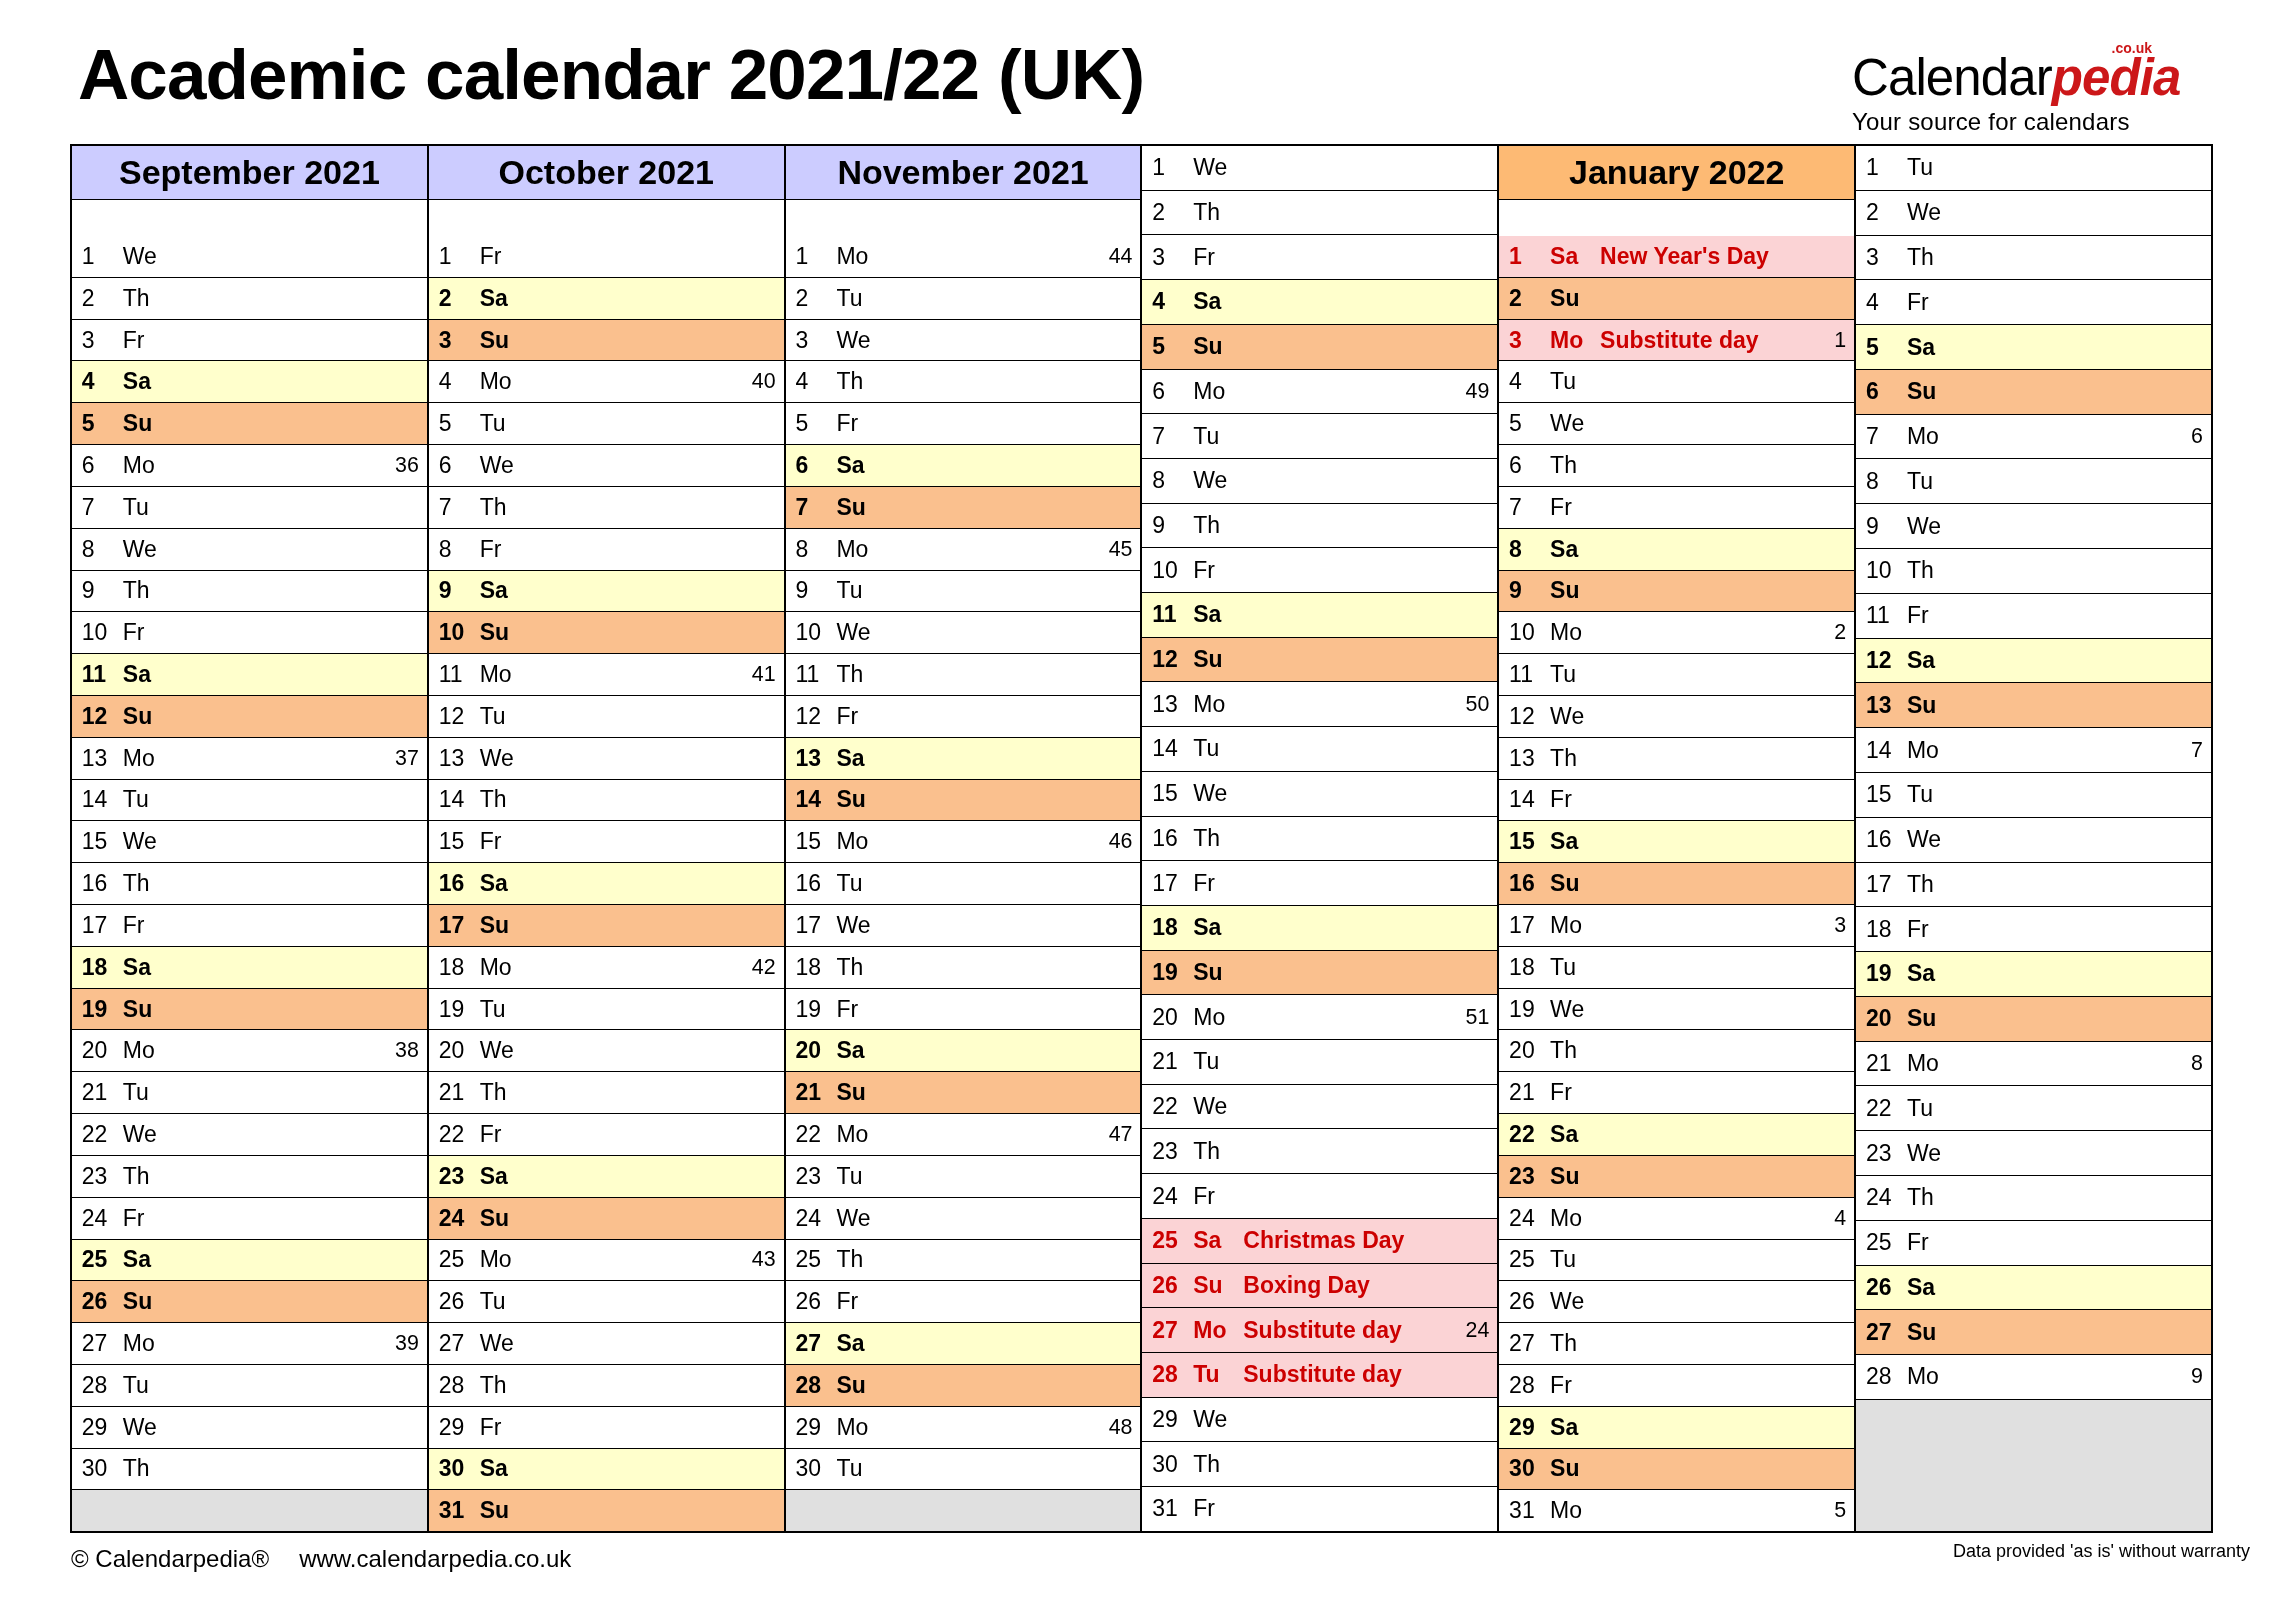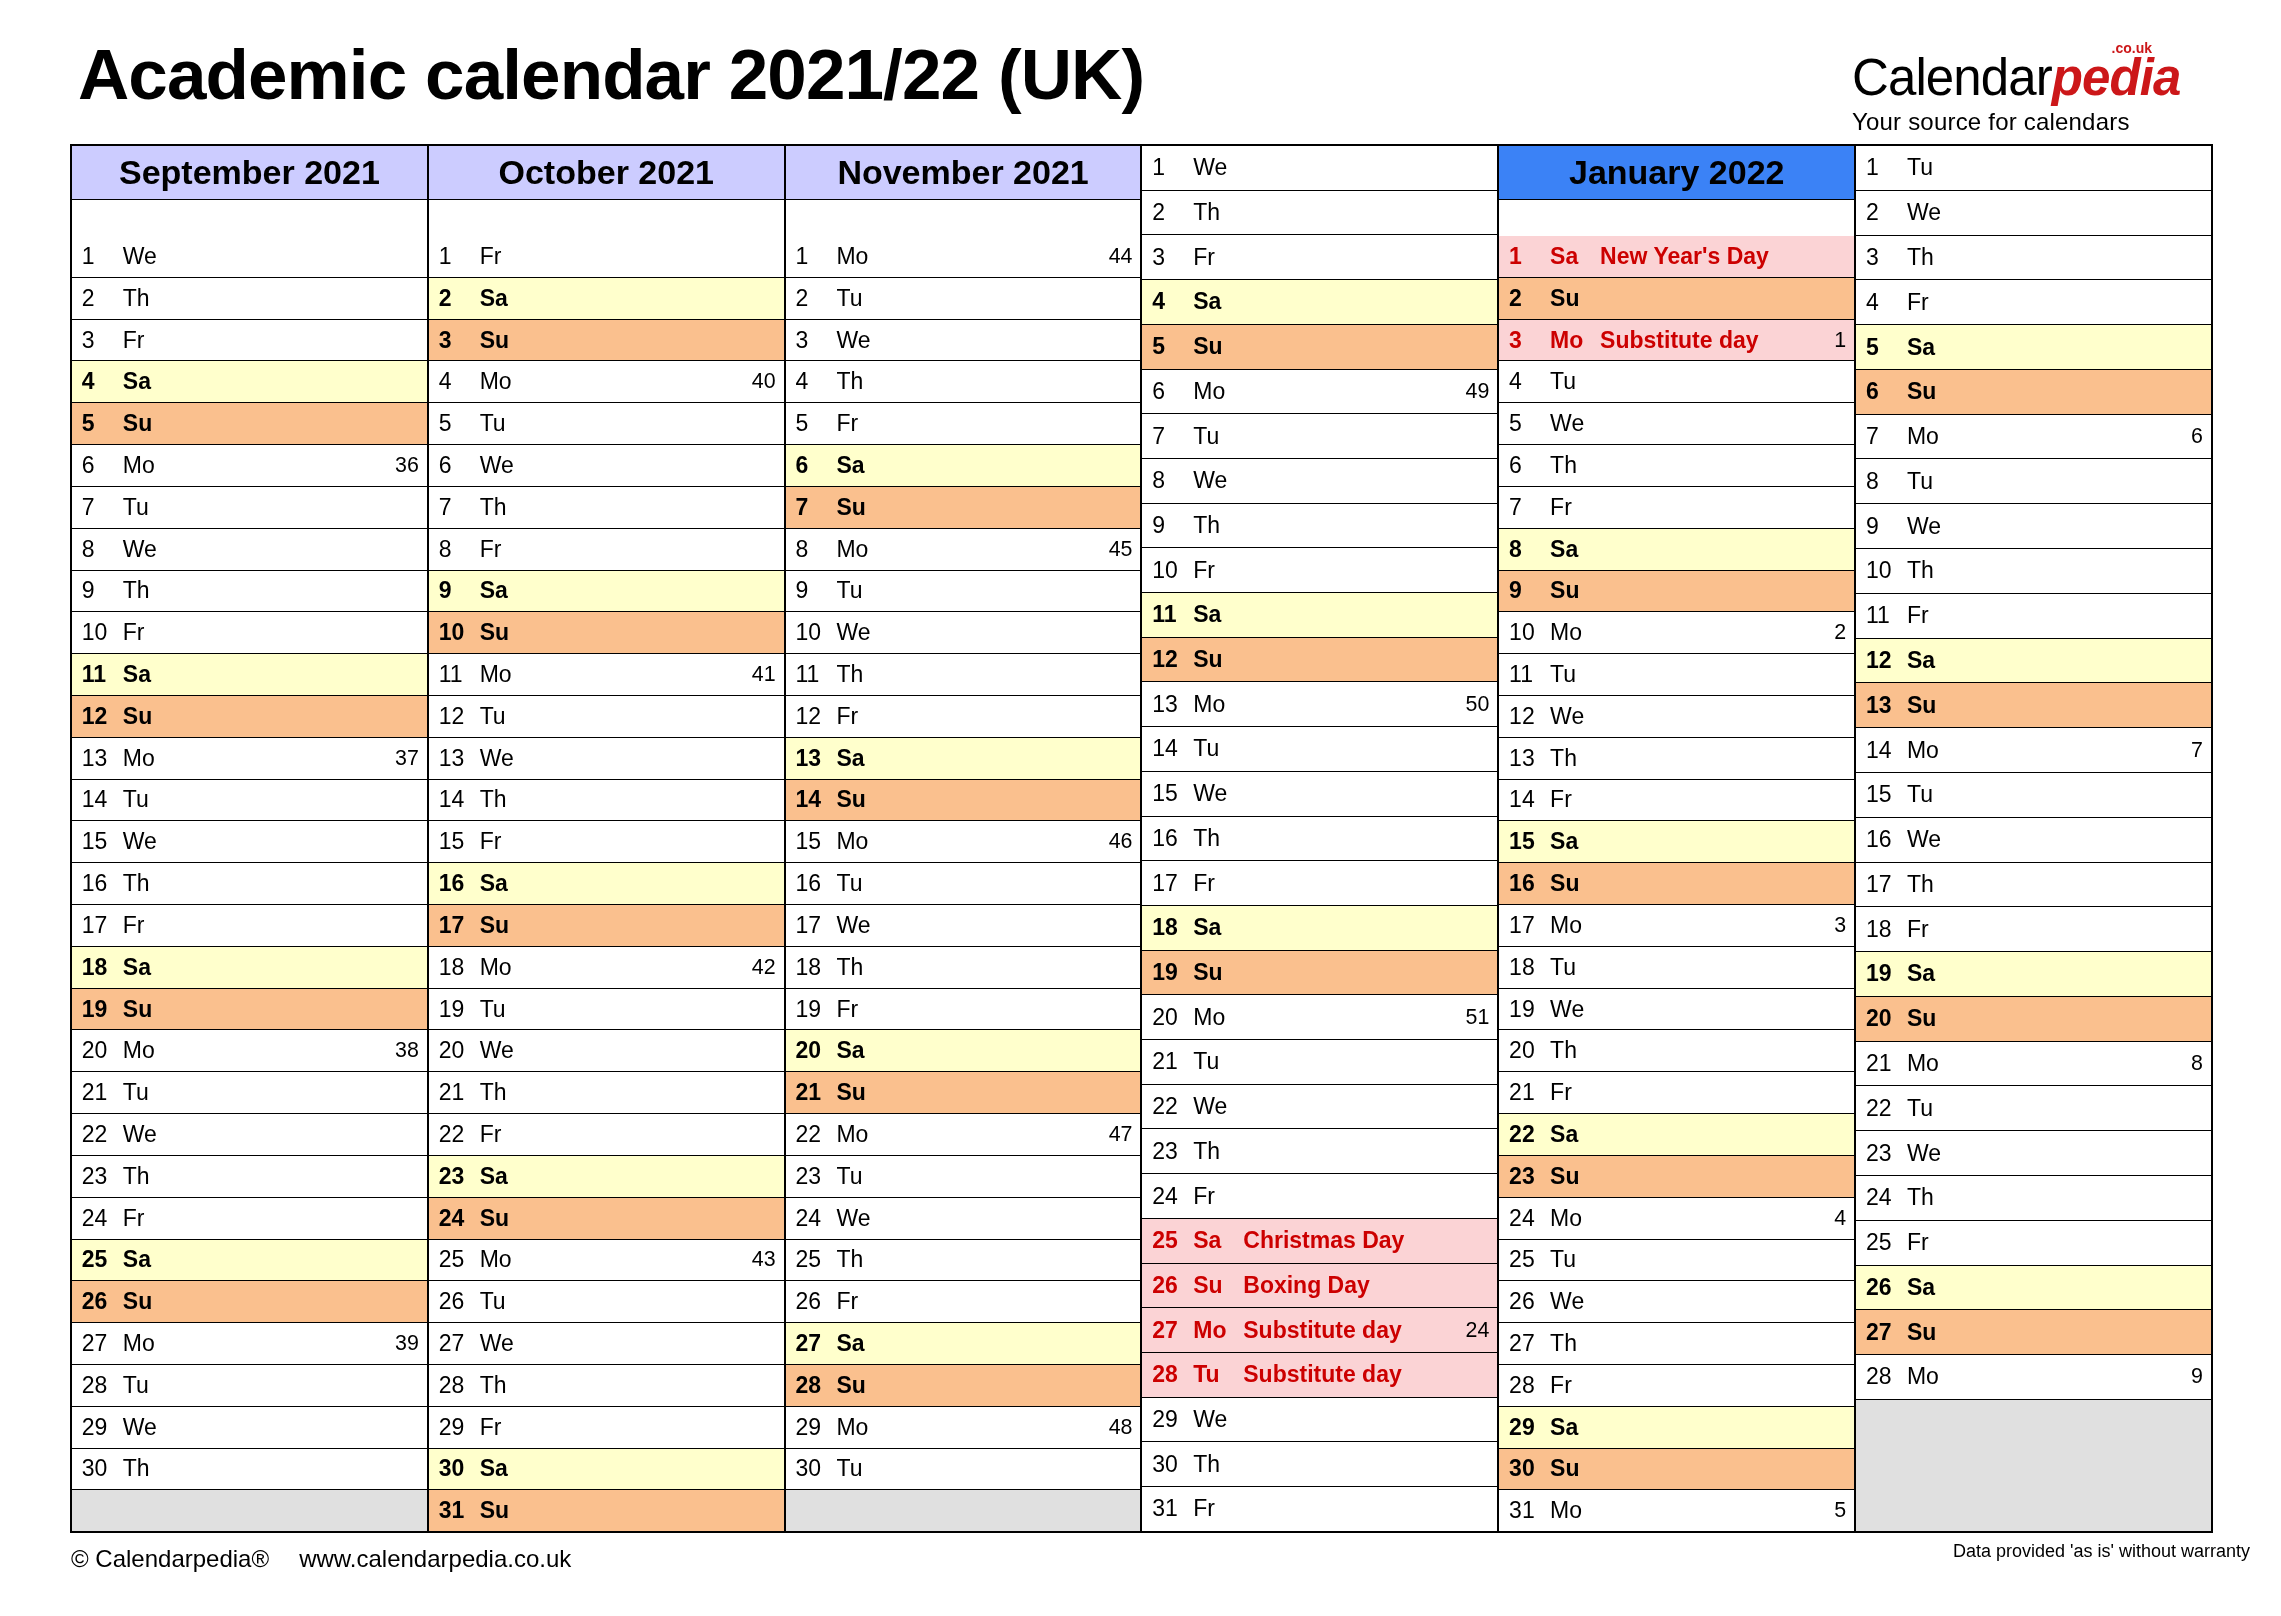--- a/index.html
+++ b/index.html
@@ -582,21 +582,21 @@
           <span class="dnum">30</span>
           <span class="dabbr">Th</span>
         </div>
         <div class="row">
           <span class="dnum">31</span>
           <span class="dabbr">Fr</span>
         </div>
       </div>
     </div>
     <div class="month">
-      <div class="month-header" style="background: #3b82f6;">January 2022</div>
+      <div class="month-header" style="background: #fdba74;">January 2022</div>
       <div class="rows">
         <div class="row hol">
           <span class="dnum">1</span>
           <span class="dabbr">Sa</span>
           <span class="dhol">New Year's Day</span>
         </div>
         <div class="row sun">
           <span class="dnum">2</span>
           <span class="dabbr">Su</span>
         </div>

